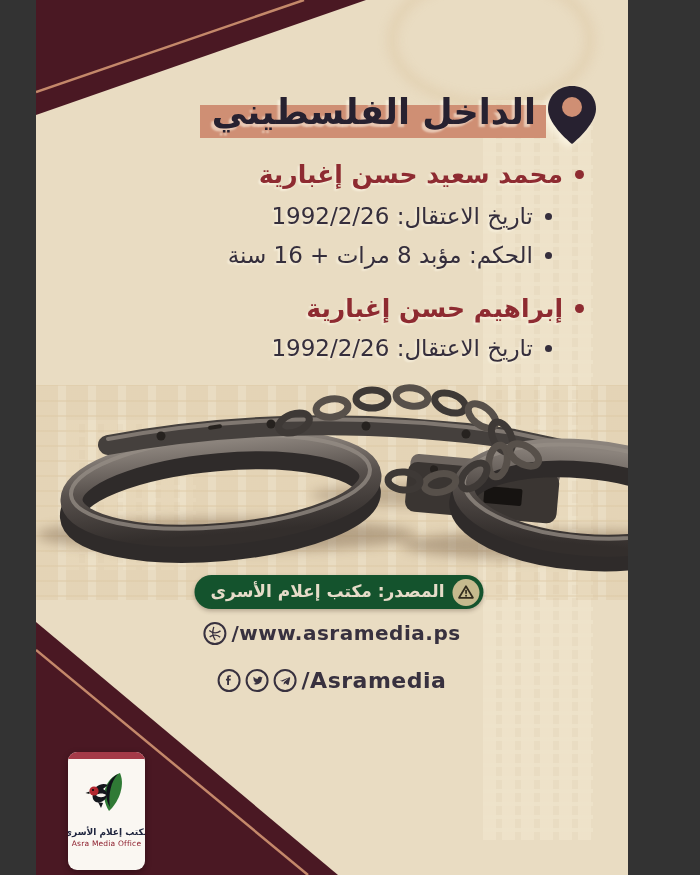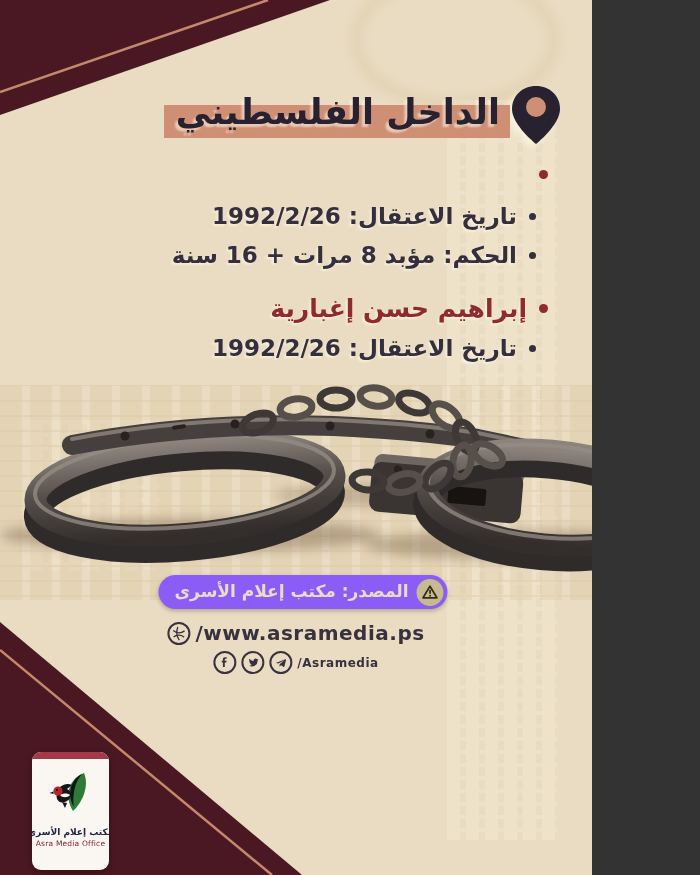--- a/index.html
+++ b/index.html
@@ -2,20 +2,21 @@
 <html lang="ar"><head>
 <meta charset="utf-8">
 <style>
   html,body{margin:0;padding:0;background:#333;}
   *{box-sizing:border-box;}
   .canvas{
     position:relative;width:592px;height:875px;overflow:hidden;
     font-family:"DejaVu Sans",sans-serif;
     background:linear-gradient(160deg,#efe2ca 0%,#ead db f 0%,#eadec6 30%,#e8d9bc 62%,#e6d5b5 80%,#ead9bd 100%);
     background-color:#e9dcc2;
+    margin-left:36px;
   }
   .frame{position:absolute;inset:0;z-index:5;pointer-events:none;}
   
   .texture{
     position:absolute;z-index:1;opacity:.28;filter:blur(.6px);
     background-image:
       repeating-linear-gradient(to bottom, rgba(250,243,222,.95) 0 4px, rgba(250,243,222,0) 4px 13px),
       repeating-linear-gradient(to right, rgba(250,243,222,.9) 0 13px, rgba(250,243,222,0) 13px 19px);
   }
   .texture.dark{
@@ -42,49 +43,49 @@
     text-shadow:-3px 3px 2px rgba(255,250,235,.55);
     letter-spacing:-1px;
   }
   
   .list{position:absolute;inset:0;z-index:10;direction:rtl;}
   .row{position:absolute;right:0;left:0;display:flex;align-items:center;direction:rtl;}
   .row .bullet{border-radius:50%;flex:0 0 auto;margin-left:12px;}
   .row.name{padding-right:44px;color:#8e2b31;font-weight:bold;font-size:25px;
     text-shadow:-2px 2px 2px rgba(255,250,235,.6);}
   .row.name .bullet{width:9px;height:9px;background:#8e2b31;}
-  .row.detail{padding-right:56px;color:#352e3c;font-size:23px;font-weight:700;
+  .row.detail{padding-right:76px;color:#352e3c;font-size:23px;font-weight:400;
     text-shadow:-2px 2px 2px rgba(255,250,235,.6);}
   .row.detail .bullet{width:7px;height:7px;background:#352e3c;}
   #r-n1{top:154px;height:40px;}
   #r-d1{top:197px;height:38px;}
   #r-d2{top:236px;height:38px;}
   #r-n2{top:288px;height:40px;}
   #r-d3{top:329px;height:38px;}
   
   .cuffs{position:absolute;left:0;top:383px;z-index:8;}
   
   .source-pill{
     position:absolute;top:575px;left:50%;transform:translateX(-50%);margin-left:7px;z-index:10;
-    height:34px;background:#8b5cf6;border-radius:17px;
+    height:34px;background:#14532d;border-radius:17px;
     display:flex;align-items:center;direction:rtl;padding:0 4px 0 16px;gap:8px;
     box-shadow:0 2px 4px rgba(60,40,30,.3);
   }
   .warn-circle{
     width:27px;height:27px;border-radius:50%;background:#c6ba8e;
     display:flex;align-items:center;justify-content:center;flex:0 0 auto;
   }
   .source-label{color:#e6dcc9;font-size:17px;font-weight:bold;white-space:nowrap;padding-bottom:2px;}
   
   .web-row,.social-row{
     position:absolute;left:50%;transform:translateX(-50%);z-index:10;
     display:flex;align-items:center;gap:5px;color:#38313f;font-weight:bold;
   }
   .web-row{top:621px;font-size:20px;}
-  .social-row{top:651px;font-size:12px;}
+  .social-row{top:668px;font-size:22px;}
   .circle-icon{
     width:23px;height:23px;border-radius:50%;border:2px solid #38313f;
     display:flex;align-items:center;justify-content:center;flex:0 0 auto;
     color:#38313f;
   }
   .circle-icon svg{display:block;}
   .handle-text{letter-spacing:.5px;}
   
   .logo-card{
     position:absolute;left:32px;top:752px;width:77px;height:118px;z-index:10;
@@ -122,20 +123,21 @@
     </svg>
     <div class="title-wrap">
       <div class="band"></div>
       <h1 class="page-title">الداخل الفلسطيني</h1>
     </div>
   </div>
 
   <div class="list">
     <div class="row name" id="r-n1">
       <span class="bullet"></span>
+      <span>محمد سعيد حسن إغبارية</span>
     </div>
     <div class="row detail" id="r-d1">
       <span class="bullet"></span>
       <span>تاريخ الاعتقال: 1992/2/26</span>
     </div>
     <div class="row detail" id="r-d2">
       <span class="bullet"></span>
       <span>الحكم: مؤبد 8 مرات + 16 سنة</span>
     </div>
     <div class="row name" id="r-n2">

